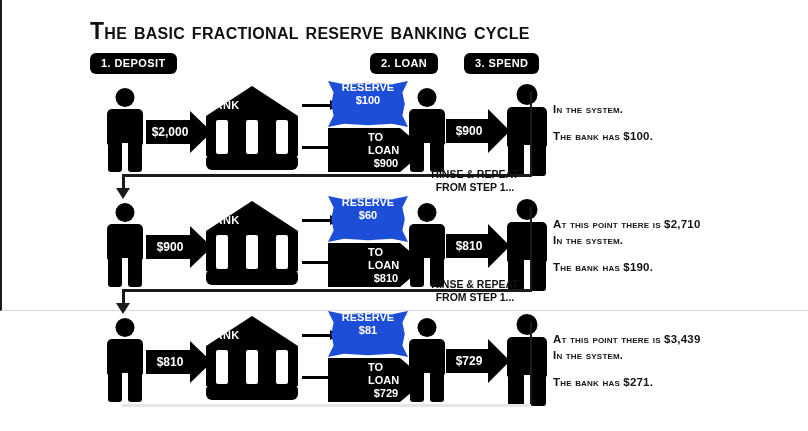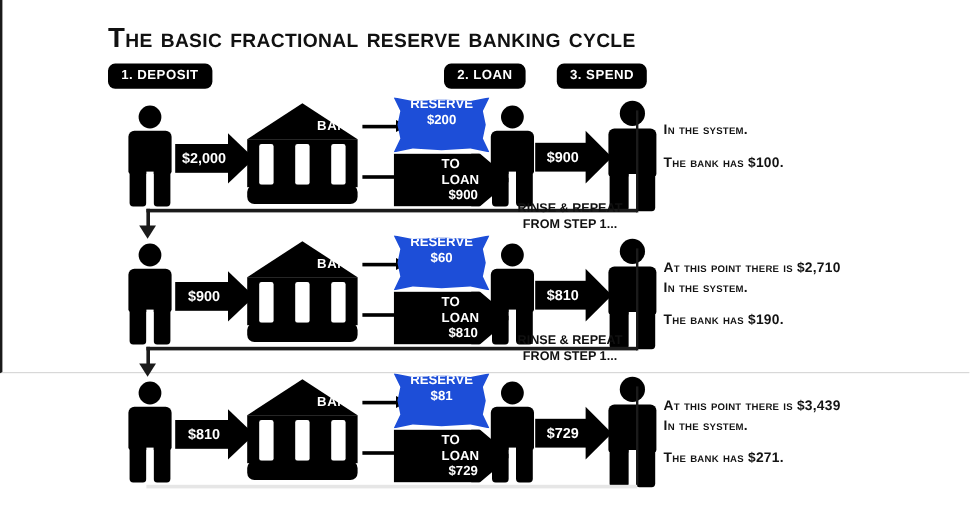--- a/index.html
+++ b/index.html
@@ -140,21 +140,21 @@
 
   
   .bank { position: absolute; }
   .bank .roof {
     position: absolute; left: 0; top: 0;
     width: 0; height: 0; border-style: solid;
     border-color: transparent transparent #000 transparent;
   }
   .bank .banklabel {
     position: absolute; width: 100%;
-    text-align: right; color: #fff;
+    text-align: left; color: #fff;
     font-weight: bold; letter-spacing: 0.5px;
     z-index: 3;
   }
   .bank .body {
     position: absolute; left: 0;
     background: #000;
   }
   .bank .gapc {
     position: absolute; background: #fff;
   }
@@ -244,21 +244,21 @@
       <div class="ln" style="width:29px;"></div>
       <div class="hd" style="left:28px;"></div>
     </div>
     <div class="thin-arrow" style="left:300px; top:66px; width:38px;">
       <div class="ln" style="width:29px;"></div>
       <div class="hd" style="left:28px;"></div>
     </div>
 
     <div class="burst" style="left:326px; top:1px; width:80px; height:46px; font-size:11px;">
       <span class="l1">RESERVE</span>
-      <span class="l2">$200</span>
+      <span class="l2">$100</span>
     </div>
 
     <div class="loanbox" style="left:326px; top:48px; width:98px; height:44px; font-size:11px;">
       <span class="l1">TO LOAN</span>
       <span class="l2">$900</span>
     </div>
 
     <div class="person" style="left:406px; top:8px; width:38px; height:82px;">
       <div class="head" style="width:19px;height:19px;"></div>
       <div class="torso" style="top:21px;width:36px;height:36px;"></div>

